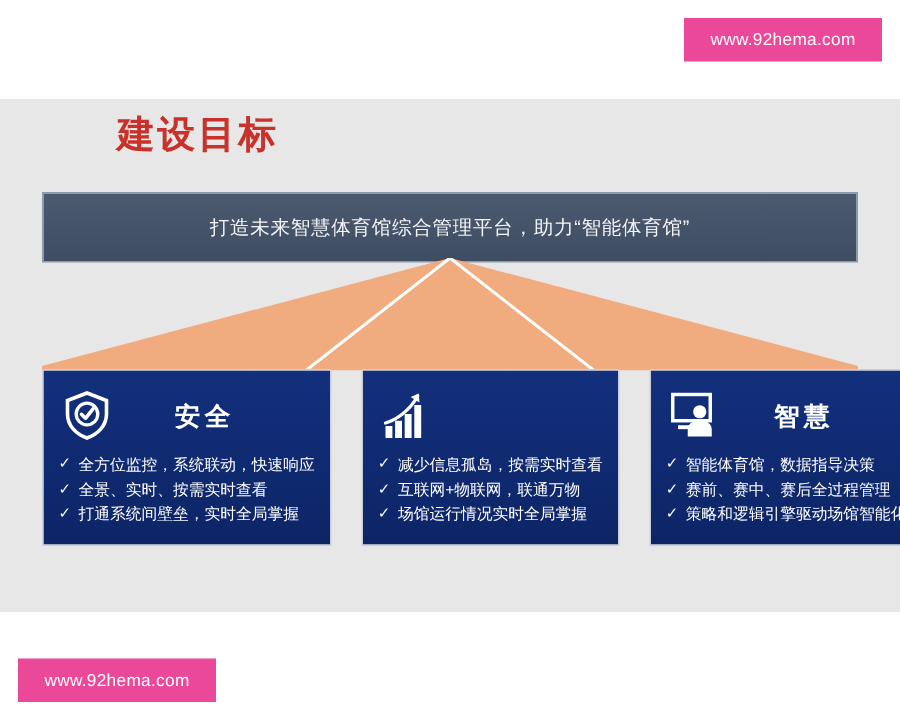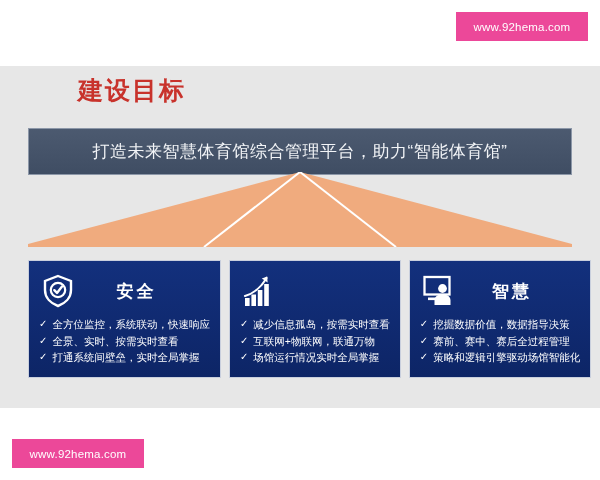--- a/index.html
+++ b/index.html
@@ -73,21 +73,21 @@
     width: 544px;
     height: 47px;
     background: linear-gradient(180deg, #4c5a70 0%, #3f4d63 100%);
     border: 1px solid #8c97a8;
     display: flex;
     align-items: center;
     justify-content: center;
   }
   .banner-text {
     color: #f2f4f7;
-    font-size: 17px;
+    font-size: 13px;
     letter-spacing: 0.5px;
     white-space: nowrap;
   }
 
   
   .roof {
     position: absolute;
     left: 28px;
     top: 106px;
     width: 544px;
@@ -95,22 +95,21 @@
   }
 
   
   .panels {
     position: absolute;
     left: 28px;
     top: 180px;
     width: 544px;
     height: 118px;
     display: flex;
-    gap: 8px;
-    margin-top: 14px;
+    gap: 20px;
   }
   .panel {
     flex: 1;
     background: linear-gradient(180deg, #13307d 0%, #0d2566 100%);
     border: 1.5px solid #c9cfdd;
     padding: 8px 10px 8px 10px;
     display: flex;
     flex-direction: column;
   }
 
@@ -248,21 +247,21 @@
             <path d="M12.5 31 V26.5 C12.5 22.4 16 20.2 20.5 20.2
                      C25 20.2 28.5 22.4 28.5 26.5 V31 Z" fill="#ffffff"></path>
             <rect x="6" y="23.5" width="10" height="2.6" fill="#ffffff"></rect>
           </svg>
         </span>
         <span class="panel-title">智慧</span>
       </div>
       <ul class="bullets">
         <li class="bullet">
           <span class="check">✓</span>
-          <span>挖掘数据价值，数据指导决策</span>
+          <span>智能体育馆，数据指导决策</span>
         </li>
         <li class="bullet">
           <span class="check">✓</span>
           <span>赛前、赛中、赛后全过程管理</span>
         </li>
         <li class="bullet">
           <span class="check">✓</span>
           <span>策略和逻辑引擎驱动场馆智能化</span>
         </li>
       </ul>

